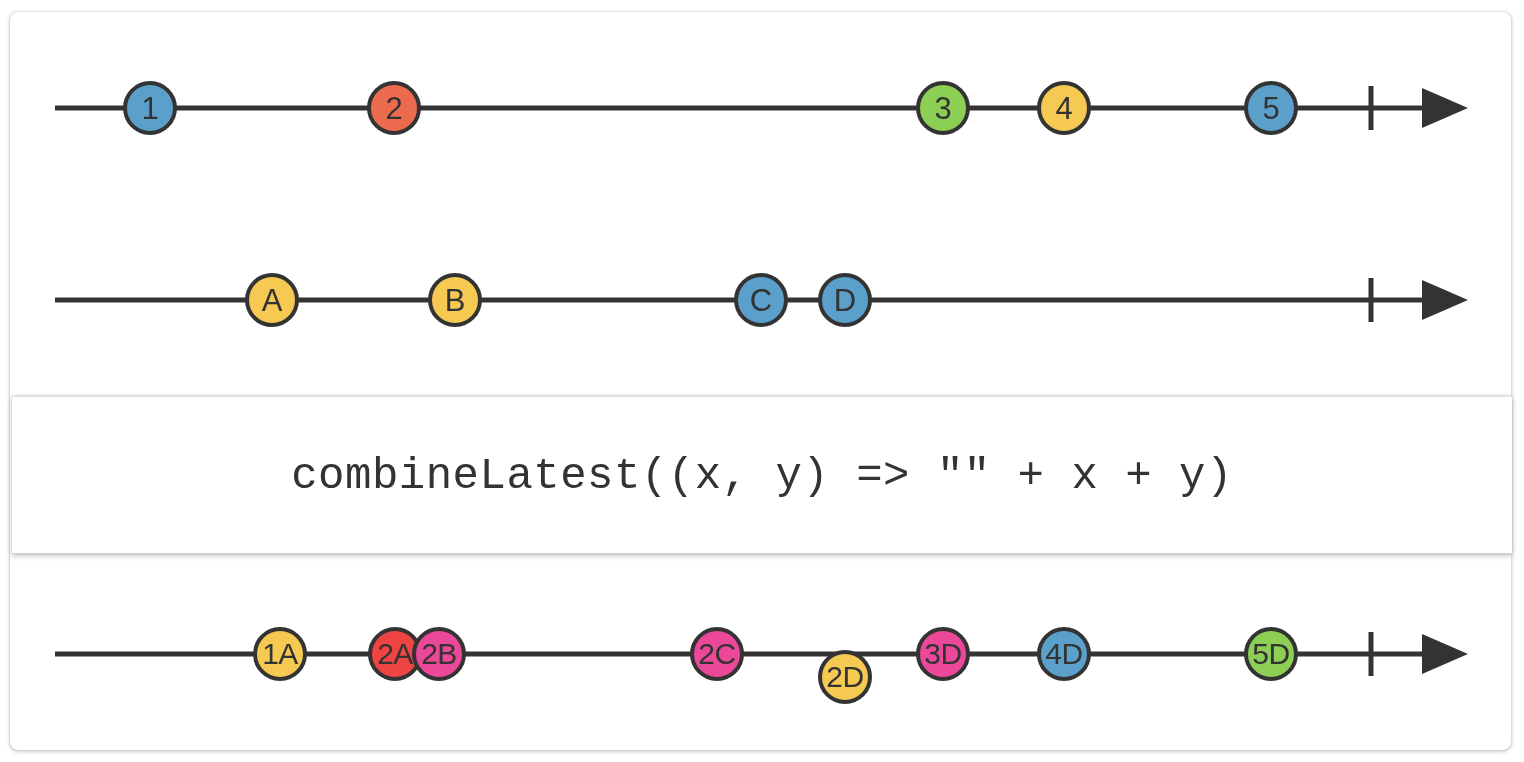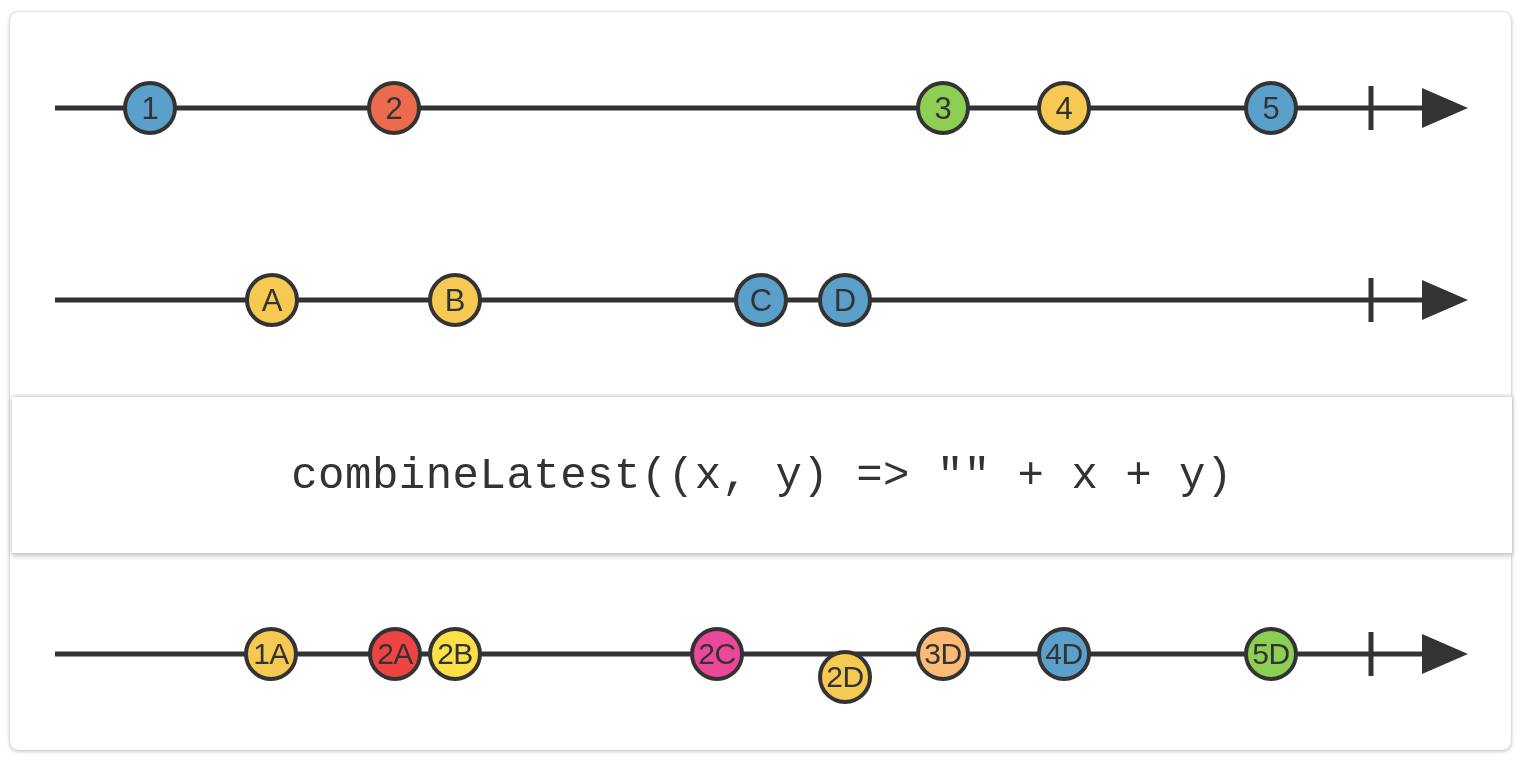--- a/index.html
+++ b/index.html
@@ -139,36 +139,36 @@
       </div>
       <div class="marble single" title="B" style="left: 428px; top: 273px; width: 54px; height: 54px; background: rgb(246, 201, 83);">
         <span>B</span>
       </div>
       <div class="marble single" title="C" style="left: 734px; top: 273px; width: 54px; height: 54px; background: rgb(90, 160, 203);">
         <span>C</span>
       </div>
       <div class="marble single" title="D" style="left: 818px; top: 273px; width: 54px; height: 54px; background: rgb(90, 160, 203);">
         <span>D</span>
       </div>
-      <div class="marble double" title="1A" style="left: 244px; top: 627px; width: 54px; height: 54px; background: rgb(246, 201, 83);">
+      <div class="marble double" title="1A" style="left: 253px; top: 627px; width: 54px; height: 54px; background: rgb(246, 201, 83);">
         <span>1A</span>
       </div>
       <div class="marble double" title="2A" style="left: 368px; top: 627px; width: 54px; height: 54px; background: #ef4444;">
         <span>2A</span>
       </div>
-      <div class="marble double" title="2B" style="left: 428px; top: 627px; width: 54px; height: 54px; background: #fde047; text-align: right;">
+      <div class="marble double" title="2B" style="left: 412px; top: 627px; width: 54px; height: 54px; background: #ec4899; text-align: right;">
         <span>2B</span>
       </div>
       <div class="marble double" title="2C" style="left: 690px; top: 627px; width: 54px; height: 54px; background: #ec4899;">
         <span>2C</span>
       </div>
       <div class="marble double" title="2D" style="left: 818px; top: 650px; width: 54px; height: 54px; background: rgb(246, 201, 83);">
         <span>2D</span>
       </div>
-      <div class="marble double" title="3D" style="left: 916px; top: 627px; width: 54px; height: 54px; background: #fdba74;">
+      <div class="marble double" title="3D" style="left: 916px; top: 627px; width: 54px; height: 54px; background: #ec4899;">
         <span>3D</span>
       </div>
       <div class="marble double" title="4D" style="left: 1037px; top: 627px; width: 54px; height: 54px; background: rgb(90, 160, 203);">
         <span>4D</span>
       </div>
       <div class="marble double" title="5D" style="left: 1244px; top: 627px; width: 54px; height: 54px; background: rgb(141, 206, 85); align-items: center;">
         <span>5D</span>
       </div>
     </div>
 

